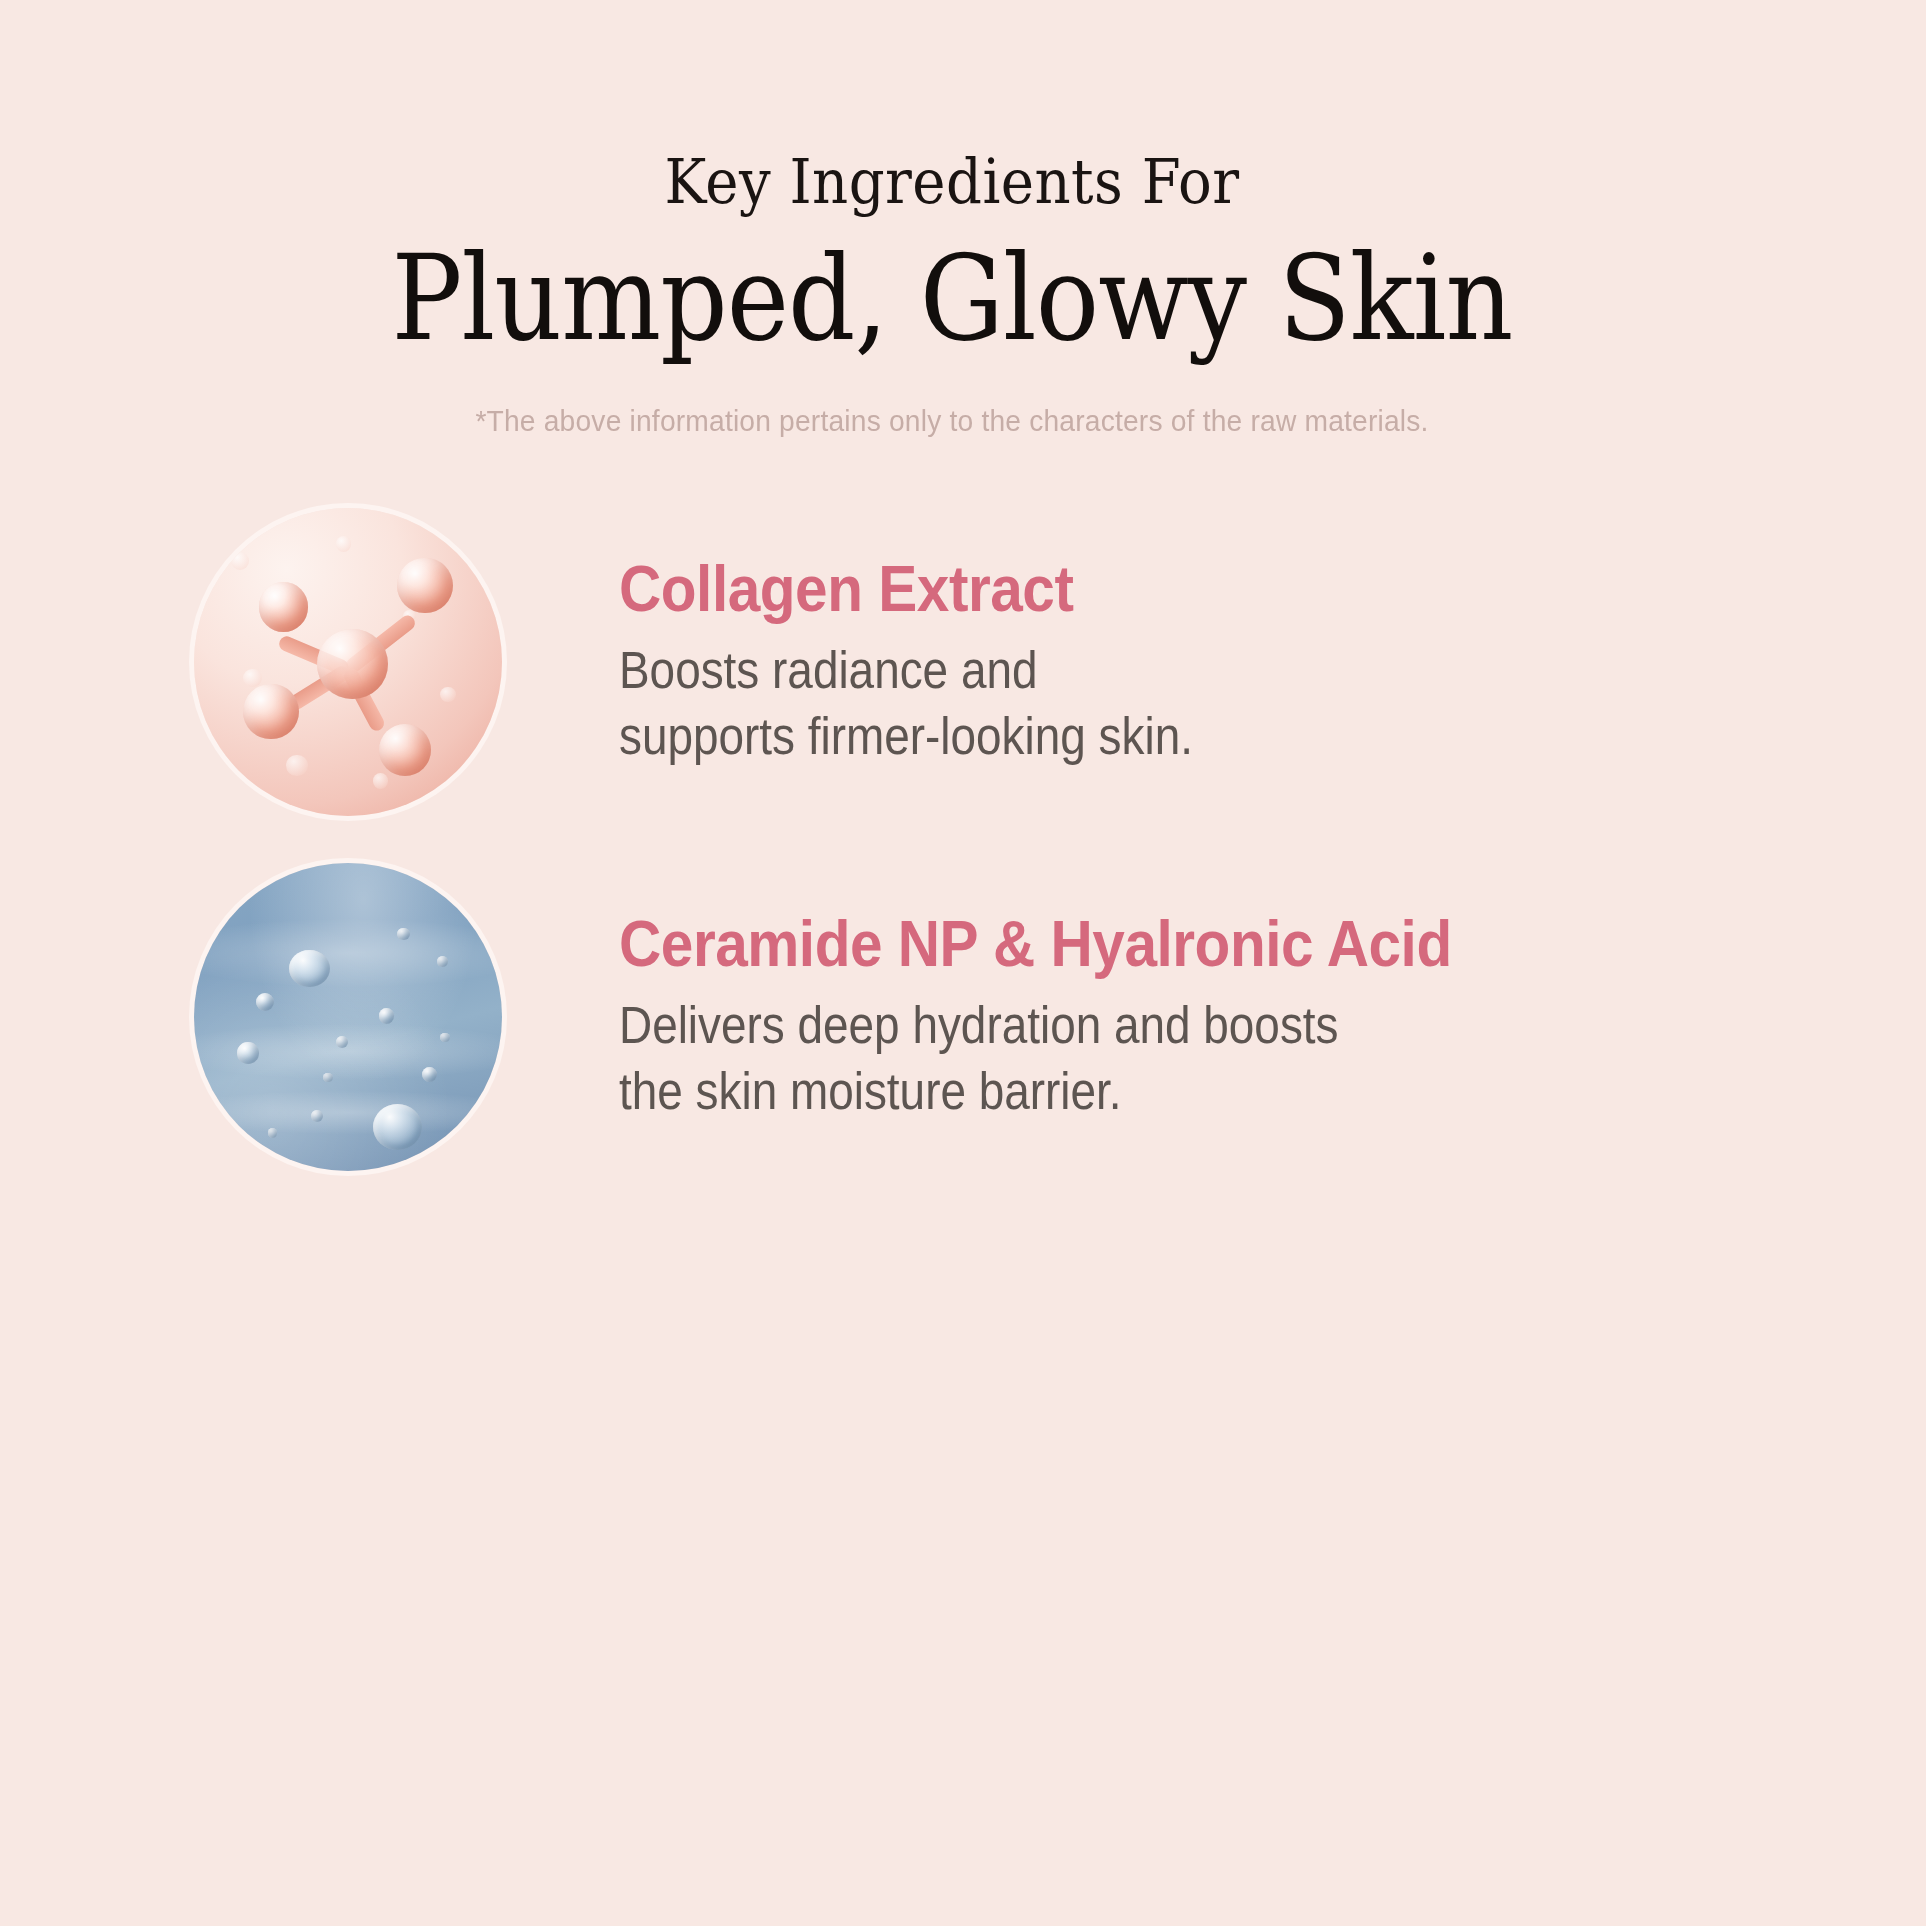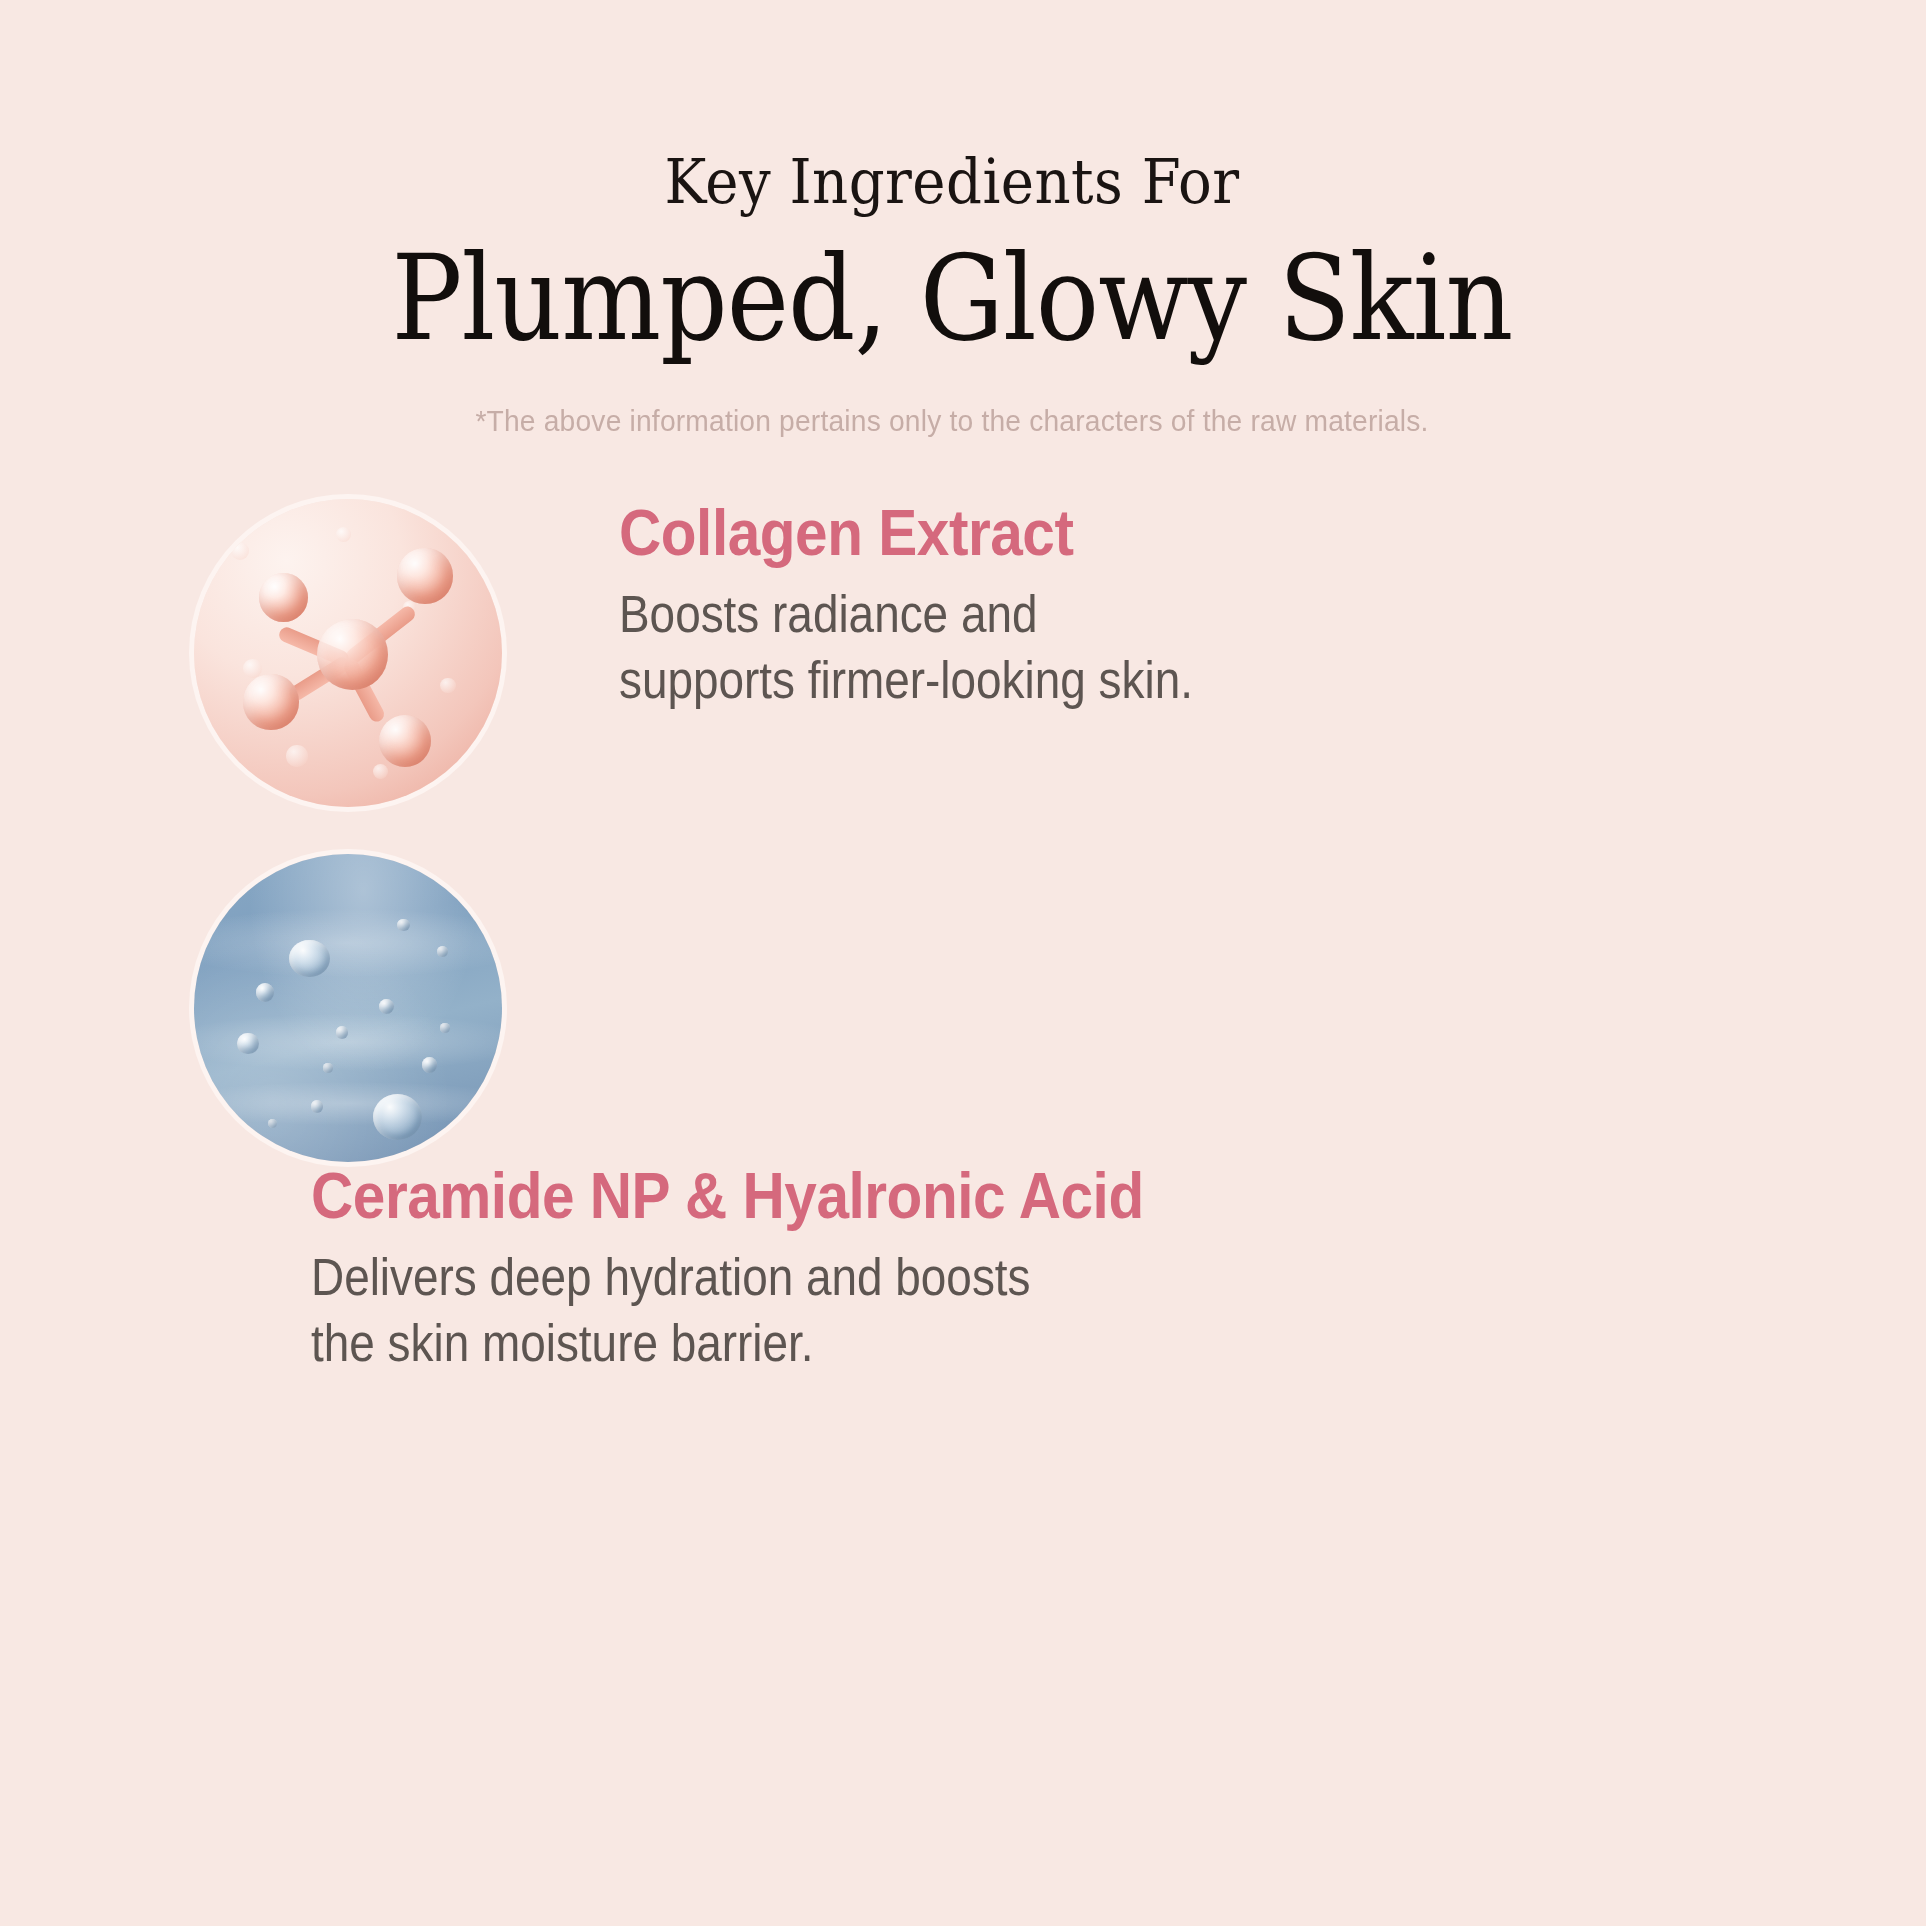--- a/index.html
+++ b/index.html
@@ -56,25 +56,25 @@
   }
 
   
   .list {
     margin-top: 61px;
     padding-left: 194px;
     padding-right: 99px;
   }
   .row {
     display: flex;
-    align-items: flex-start;
+    align-items: center;
     height: 327px;
     margin-bottom: 28px;
   }
-  .row:last-child { margin-bottom: 0; flex-direction: column; }
+  .row:last-child { margin-bottom: 0; }
 
   .thumb {
     width: 308px;
     height: 308px;
     min-width: 308px;
     border-radius: 50%;
     position: relative;
     overflow: hidden;
     box-shadow: 0 0 0 5px #fdf4f1;
     flex-shrink: 0;

